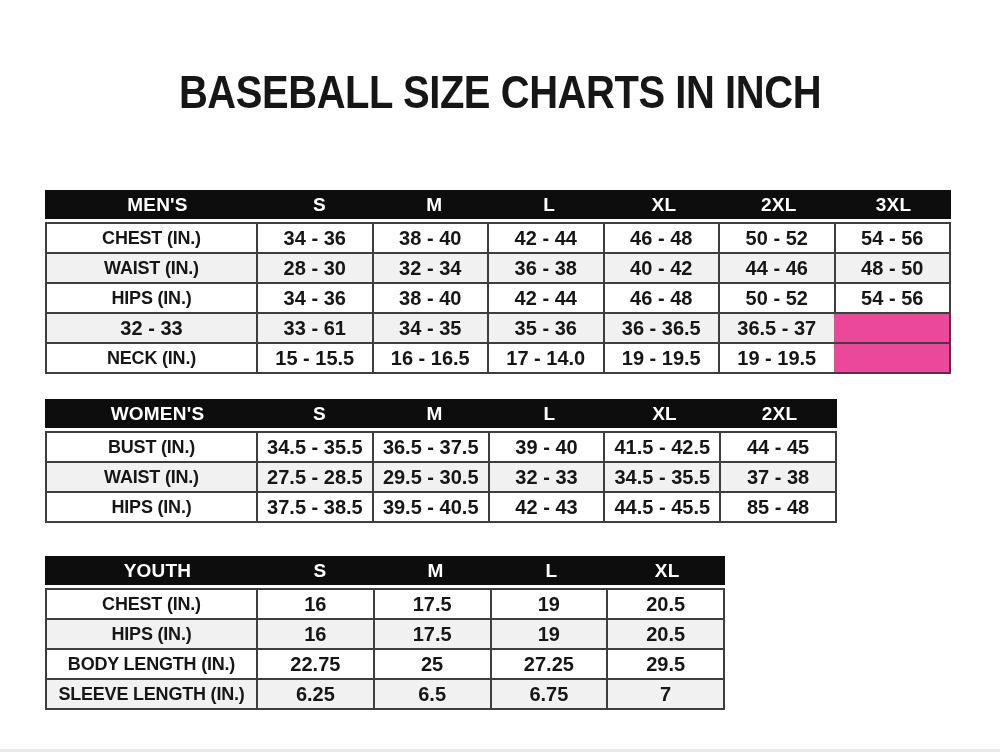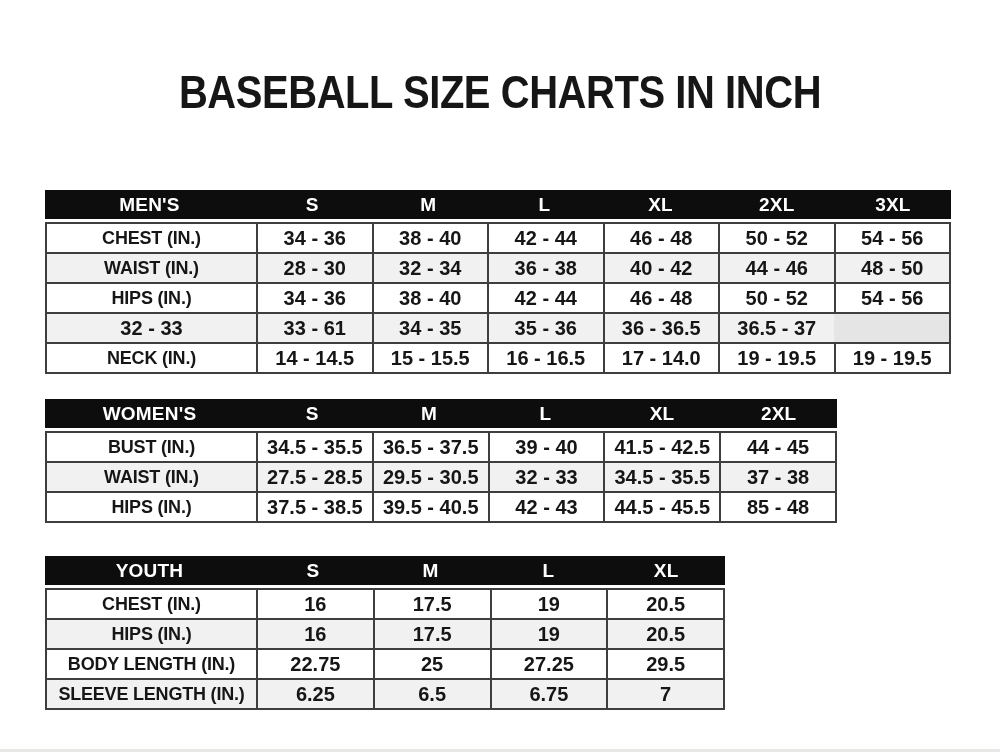--- a/index.html
+++ b/index.html
@@ -31,30 +31,31 @@
   #table-mens   { top: 190px; width: 906px; }
   #table-womens { top: 399px; width: 792px; }
   #table-youth  { top: 556px; width: 680px; }
 
   .thead {
     display: grid;
     background: var(--header-bg, #0d0d0d);
     color: var(--header-text, #ffffff);
     height: 29px;
     margin-bottom: 3px;
+    padding-left: 8px;
   }
   .hcell {
     display: flex; align-items: center; justify-content: center;
     font-weight: bold; font-size: 19px; letter-spacing: 0.2px;
     overflow: hidden; white-space: nowrap;
   }
 
   .tbody {
     border: 2px solid var(--border, #3e3e3e);
-    background: #e5e5e5;
+    background: #ec4899;
   }
   .trow { display: grid; border-top: 2px solid var(--border, #3e3e3e); }
   .trow:first-child { border-top: none; }
   .cell {
     display: flex; align-items: center; justify-content: center;
     height: 28px;
     border-left: 2px solid var(--border, #3e3e3e);
     font-weight: bold; font-size: 20px;
     color: var(--cell-text, #161616);
     background: #ffffff;
@@ -120,21 +121,20 @@
       <div class="trow cols-7">
         <div class="cell">32 - 33</div>
         <div class="cell">33 - 61</div>
         <div class="cell">34 - 35</div>
         <div class="cell">35 - 36</div>
         <div class="cell">36 - 36.5</div>
         <div class="cell">36.5 - 37</div>
       </div>
       <div class="trow cols-7">
         <div class="cell labelcol">NECK (IN.)</div>
-        <div class="cell">14 - 14.5</div>
         <div class="cell">15 - 15.5</div>
         <div class="cell">16 - 16.5</div>
         <div class="cell">17 - 14.0</div>
         <div class="cell">19 - 19.5</div>
         <div class="cell">19 - 19.5</div>
       </div>
     </div>
 </div>
 
 <div class="size-table" id="table-womens">

